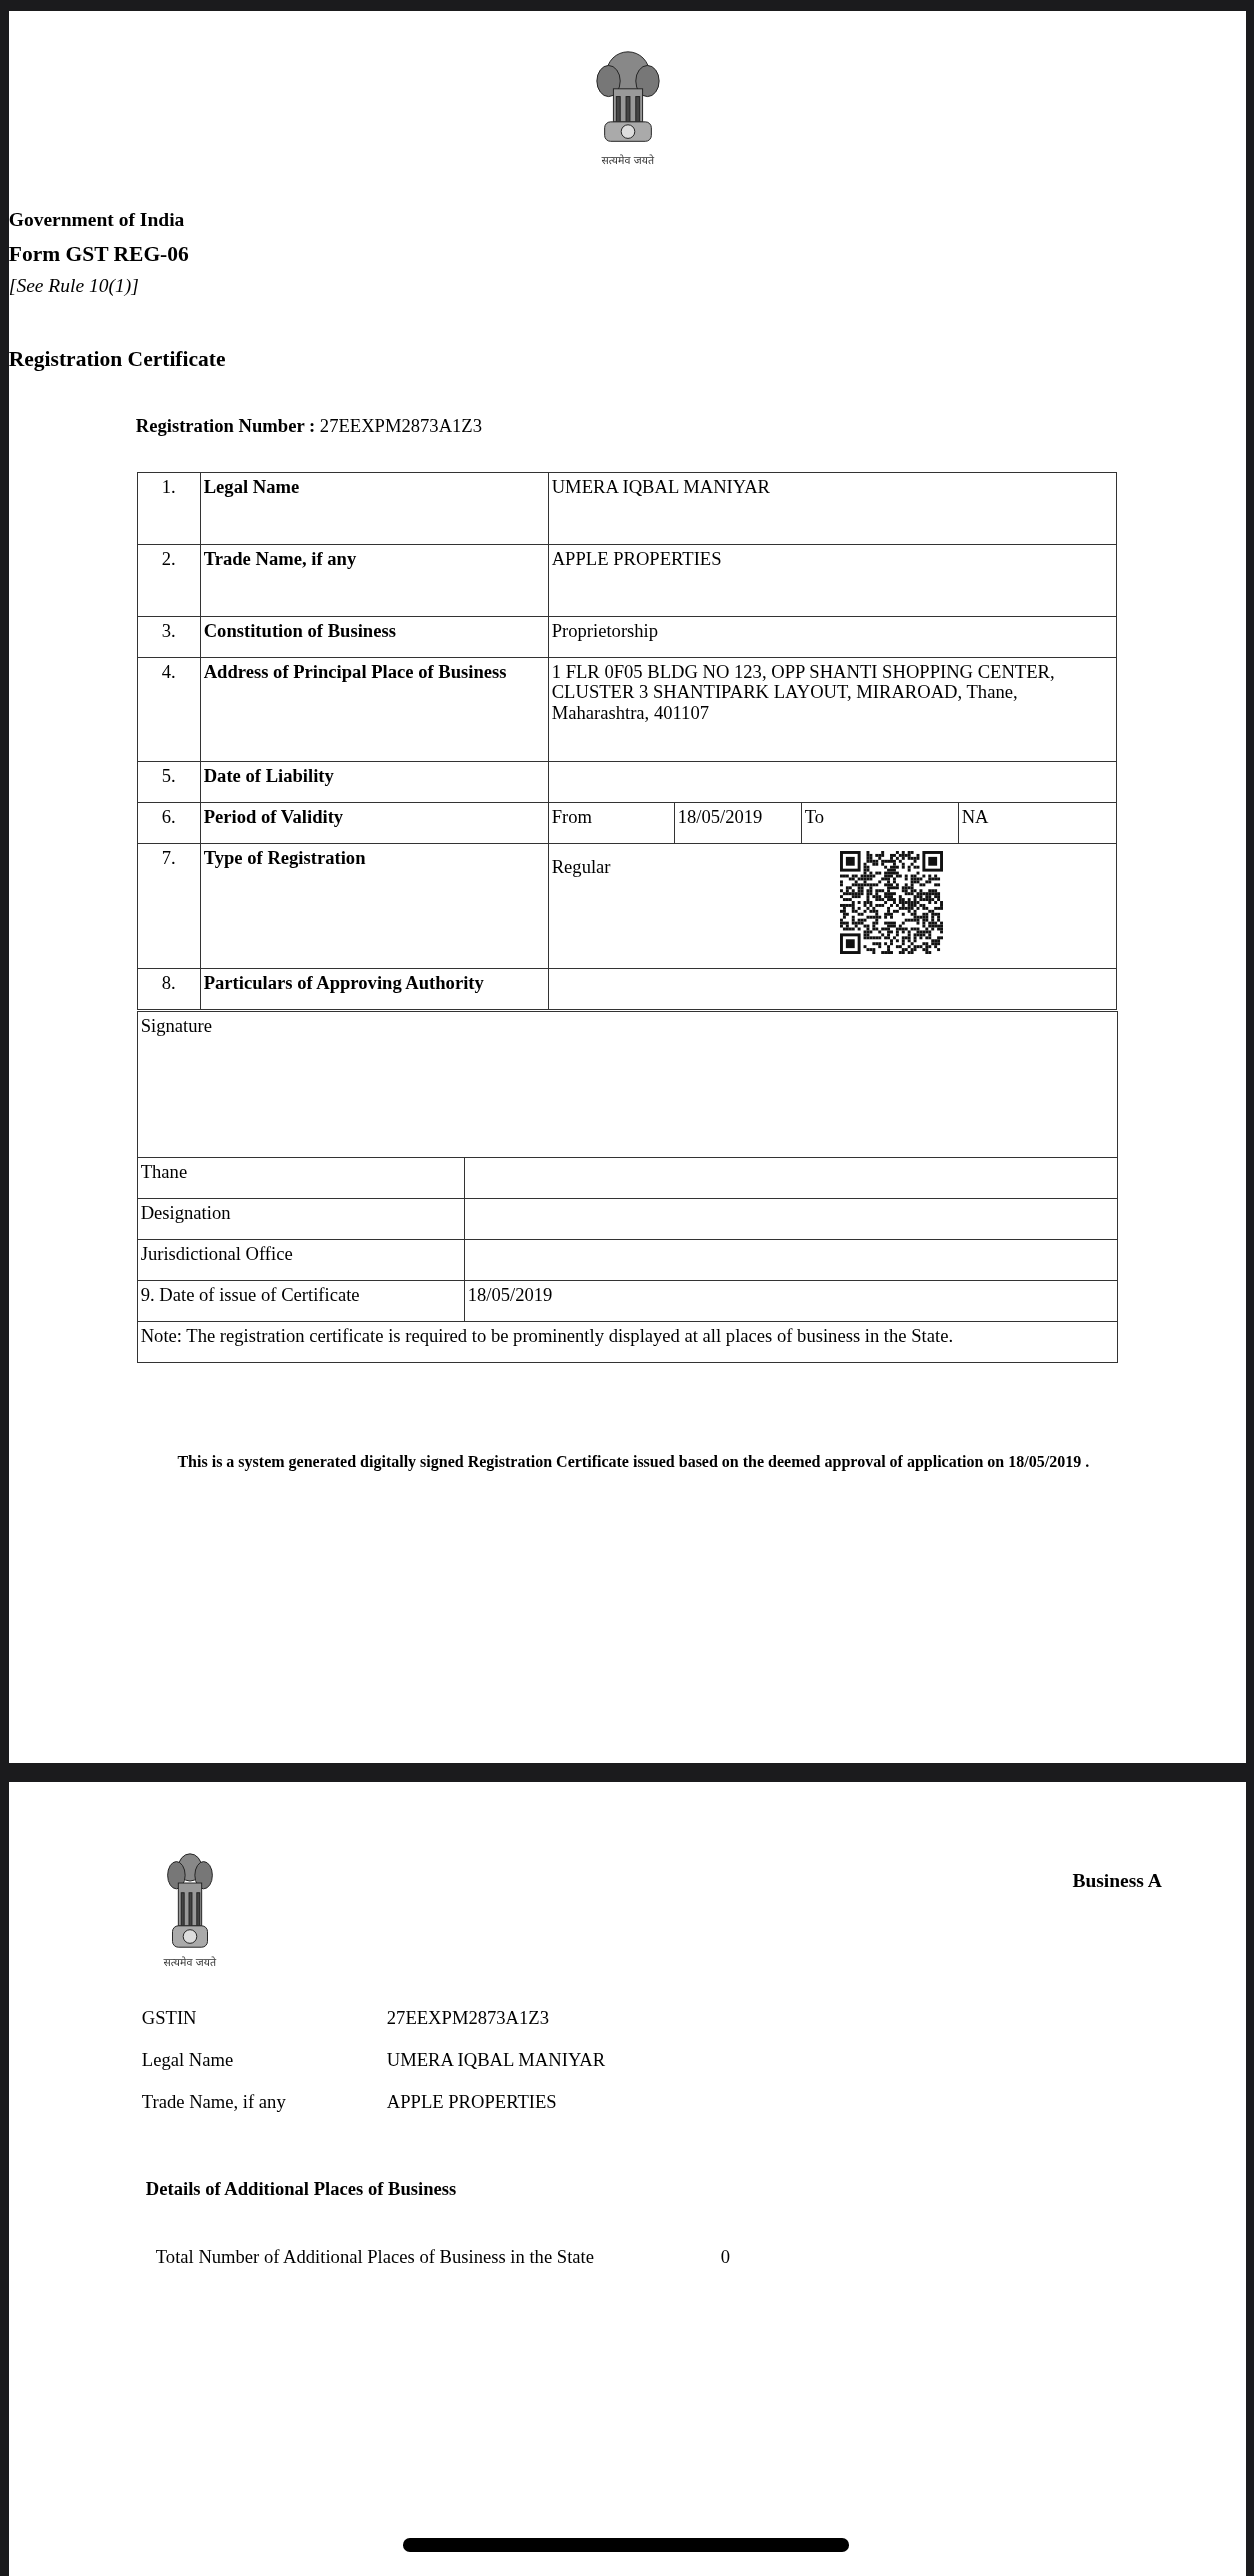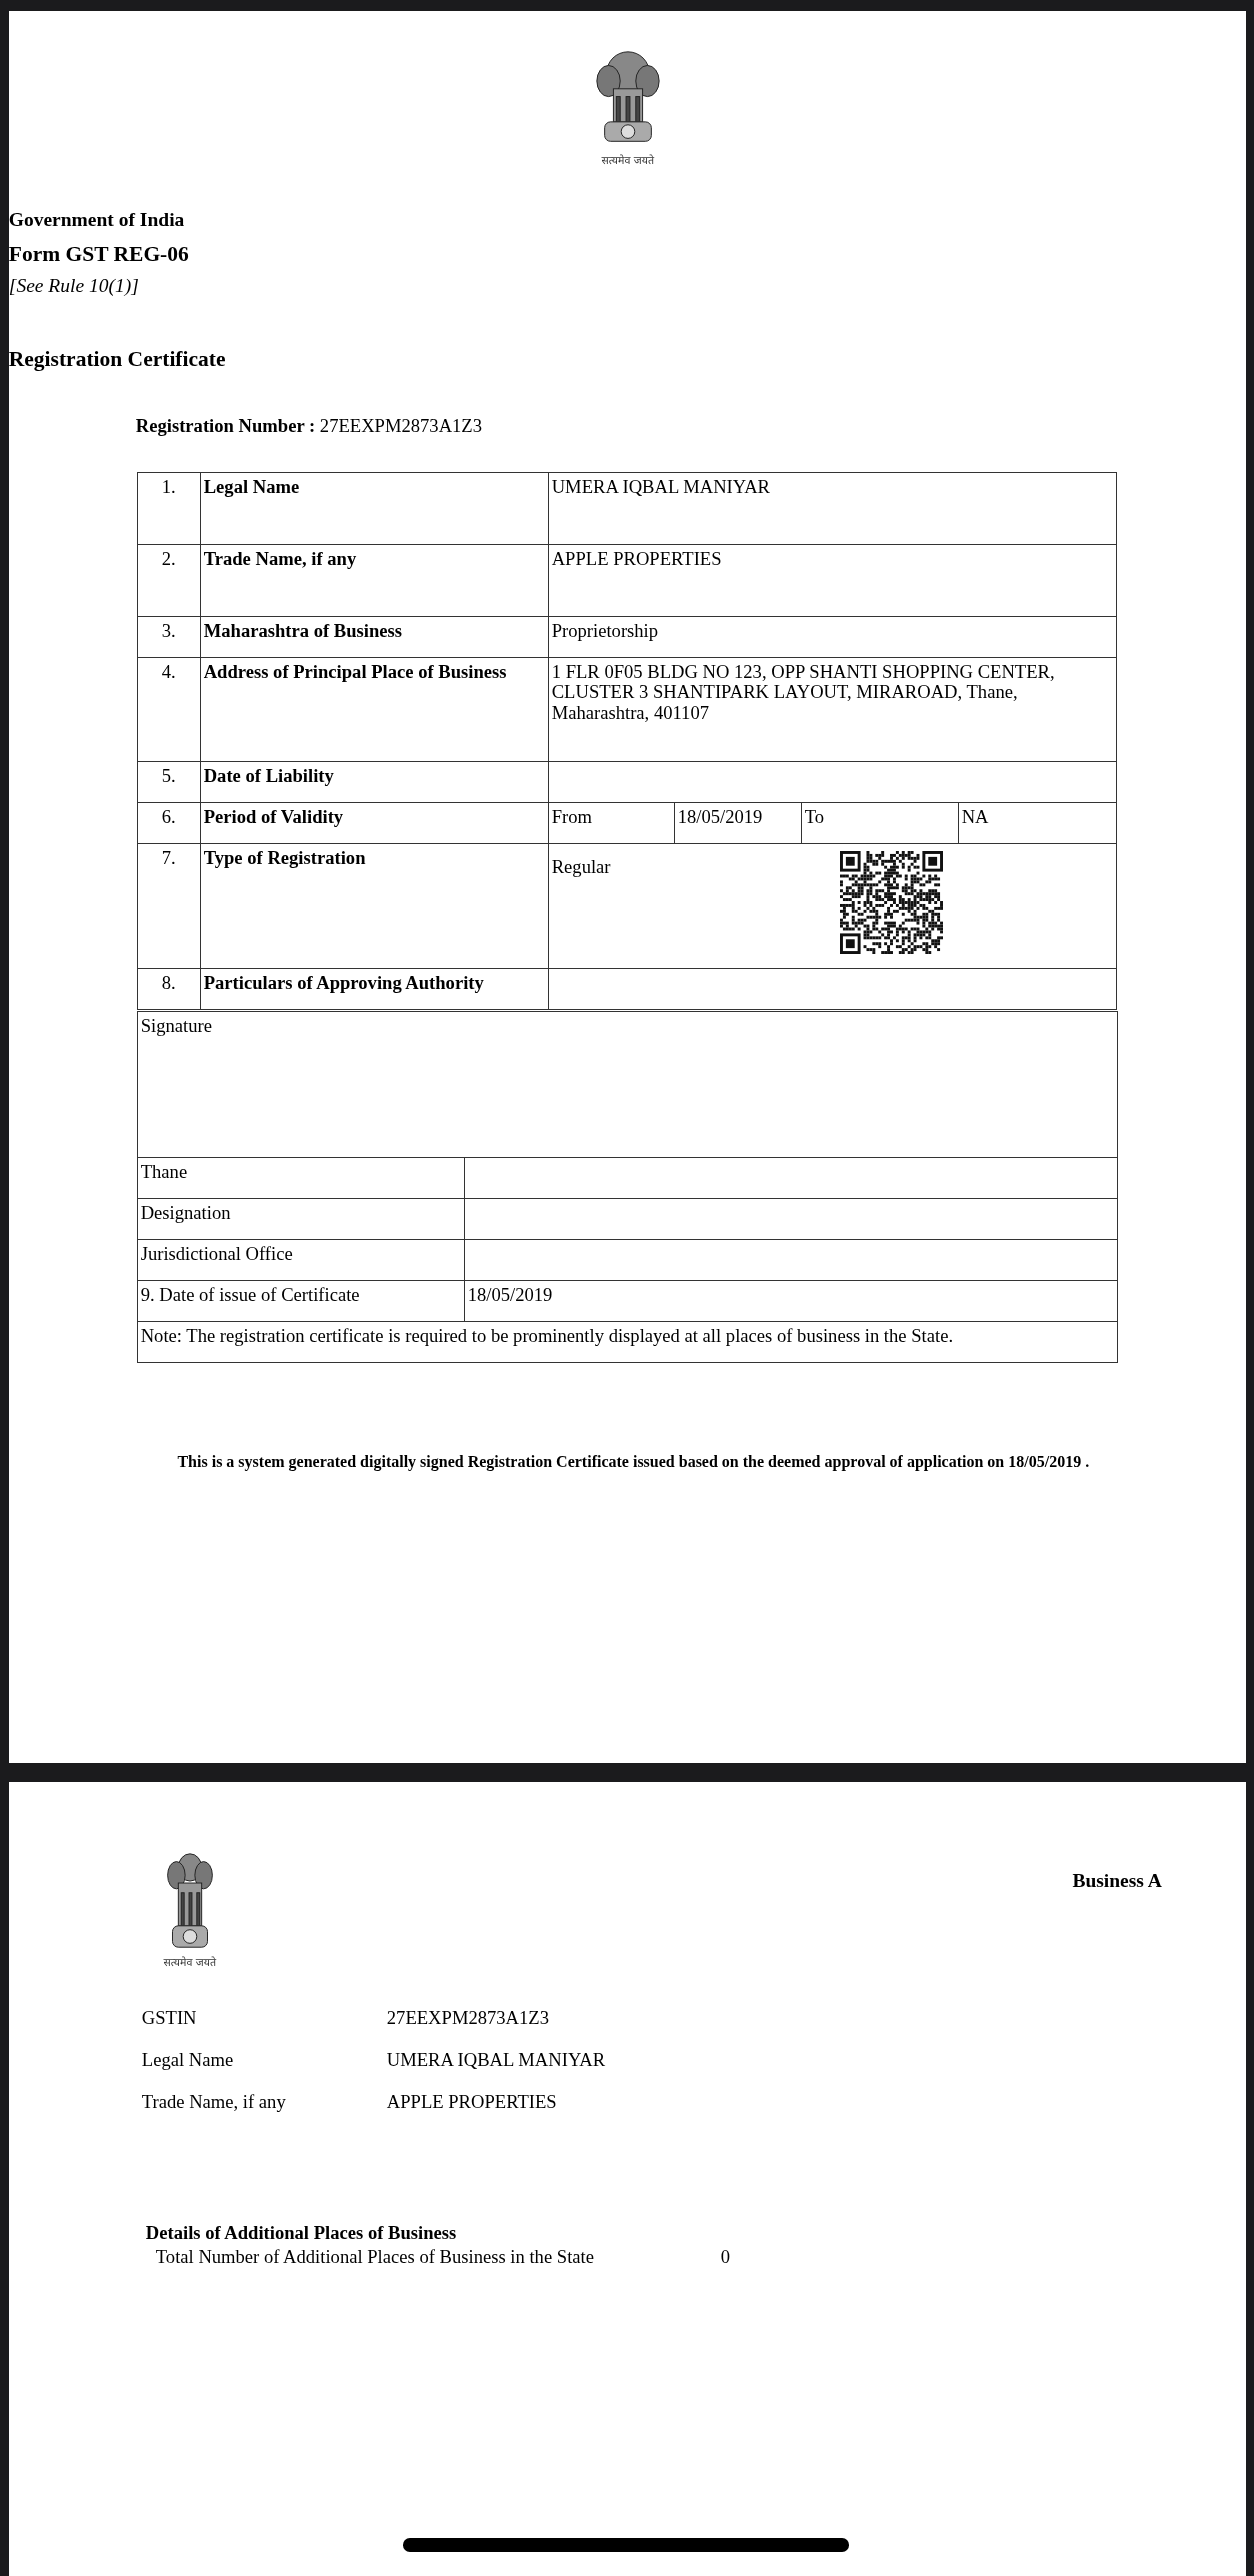--- a/index.html
+++ b/index.html
@@ -52,21 +52,21 @@
   table.sub td { border: 1.5px solid #333; vertical-align: top; padding: 3.9px 2.9px; line-height: 20.5px; }
 
   .qr { position: absolute; }
   .footer-note { top: 1442px; left: 0; right: 0; text-align: center; font-size: 16px; font-weight: bold; margin-left: 12px; }
 
   
   .annex { right: 84px; top: 88px; font-size: 19.5px; font-weight: bold; }
   .p2row { position: absolute; font-size: 18.6px; }
   .p2lbl { left: 133px; }
   .p2val { left: 378px; }
-  .details-title { left: 137px; top: 396px; font-size: 18.6px; font-weight: bold; margin-top: 44px; }
+  .details-title { left: 137px; top: 396px; font-size: 18.6px; font-weight: bold; }
   .total-lbl { left: 147px; top: 464px; font-size: 18.6px; }
   .total-val { left: 712px; top: 464px; font-size: 18.6px; }
 
   .home-indicator {
     position: absolute; left: 403px; top: 2538px;
     width: 446px; height: 13.7px; border-radius: 6.8px; background: #000;
   }
 </style>
 </head>
 <body>
@@ -115,21 +115,21 @@
       <td class="lbl">Legal Name</td>
       <td colspan="4">UMERA IQBAL MANIYAR</td>
     </tr>
     <tr style="height:72px">
       <td class="num">2.</td>
       <td class="lbl">Trade Name, if any</td>
       <td colspan="4">APPLE PROPERTIES</td>
     </tr>
     <tr style="height:41px">
       <td class="num">3.</td>
-      <td class="lbl">Maharashtra of Business</td>
+      <td class="lbl">Constitution of Business</td>
       <td colspan="4">Proprietorship</td>
     </tr>
     <tr style="height:104px">
       <td class="num">4.</td>
       <td class="lbl">Address of Principal Place of Business</td>
       <td colspan="4">1 FLR 0F05 BLDG NO 123, OPP SHANTI SHOPPING CENTER, CLUSTER 3 SHANTIPARK LAYOUT, MIRAROAD, Thane, Maharashtra, 401107</td>
     </tr>
     <tr style="height:41px">
       <td class="num">5.</td>
       <td class="lbl">Date of Liability</td>

